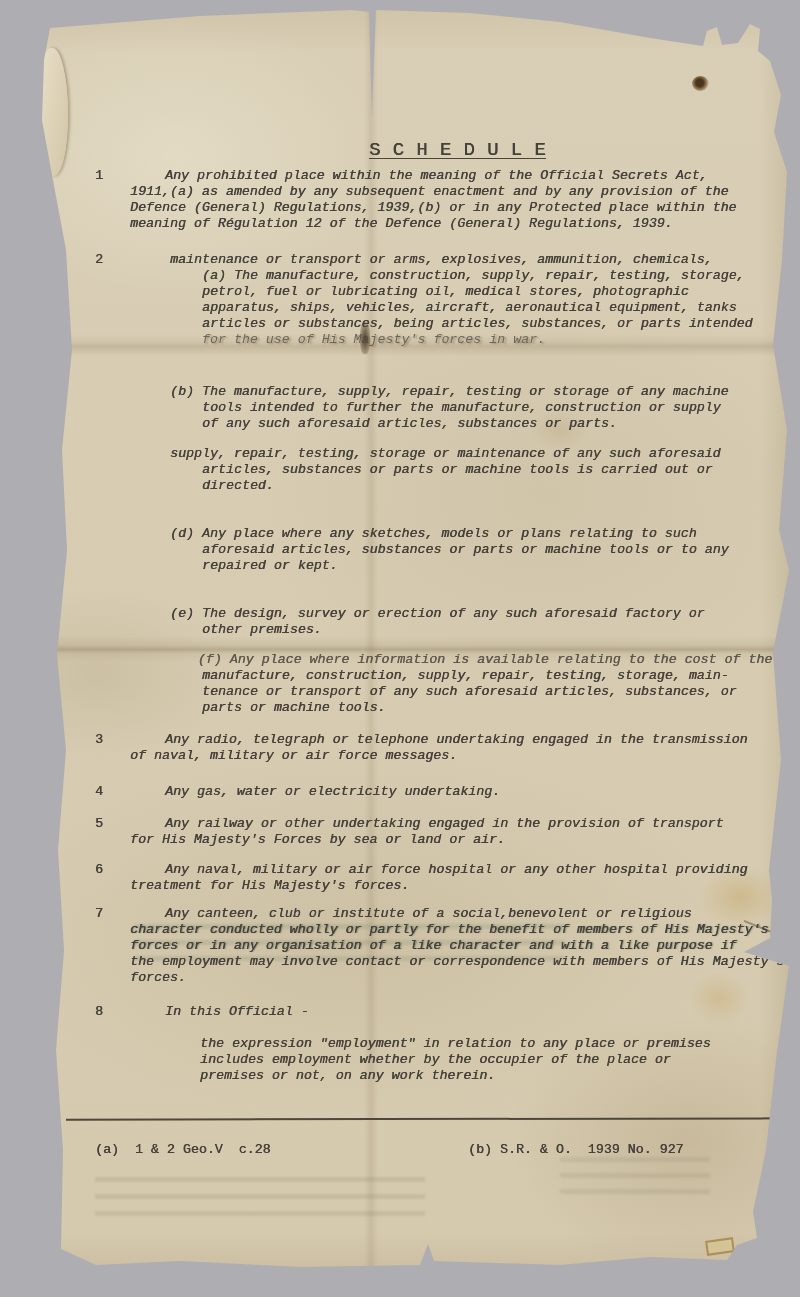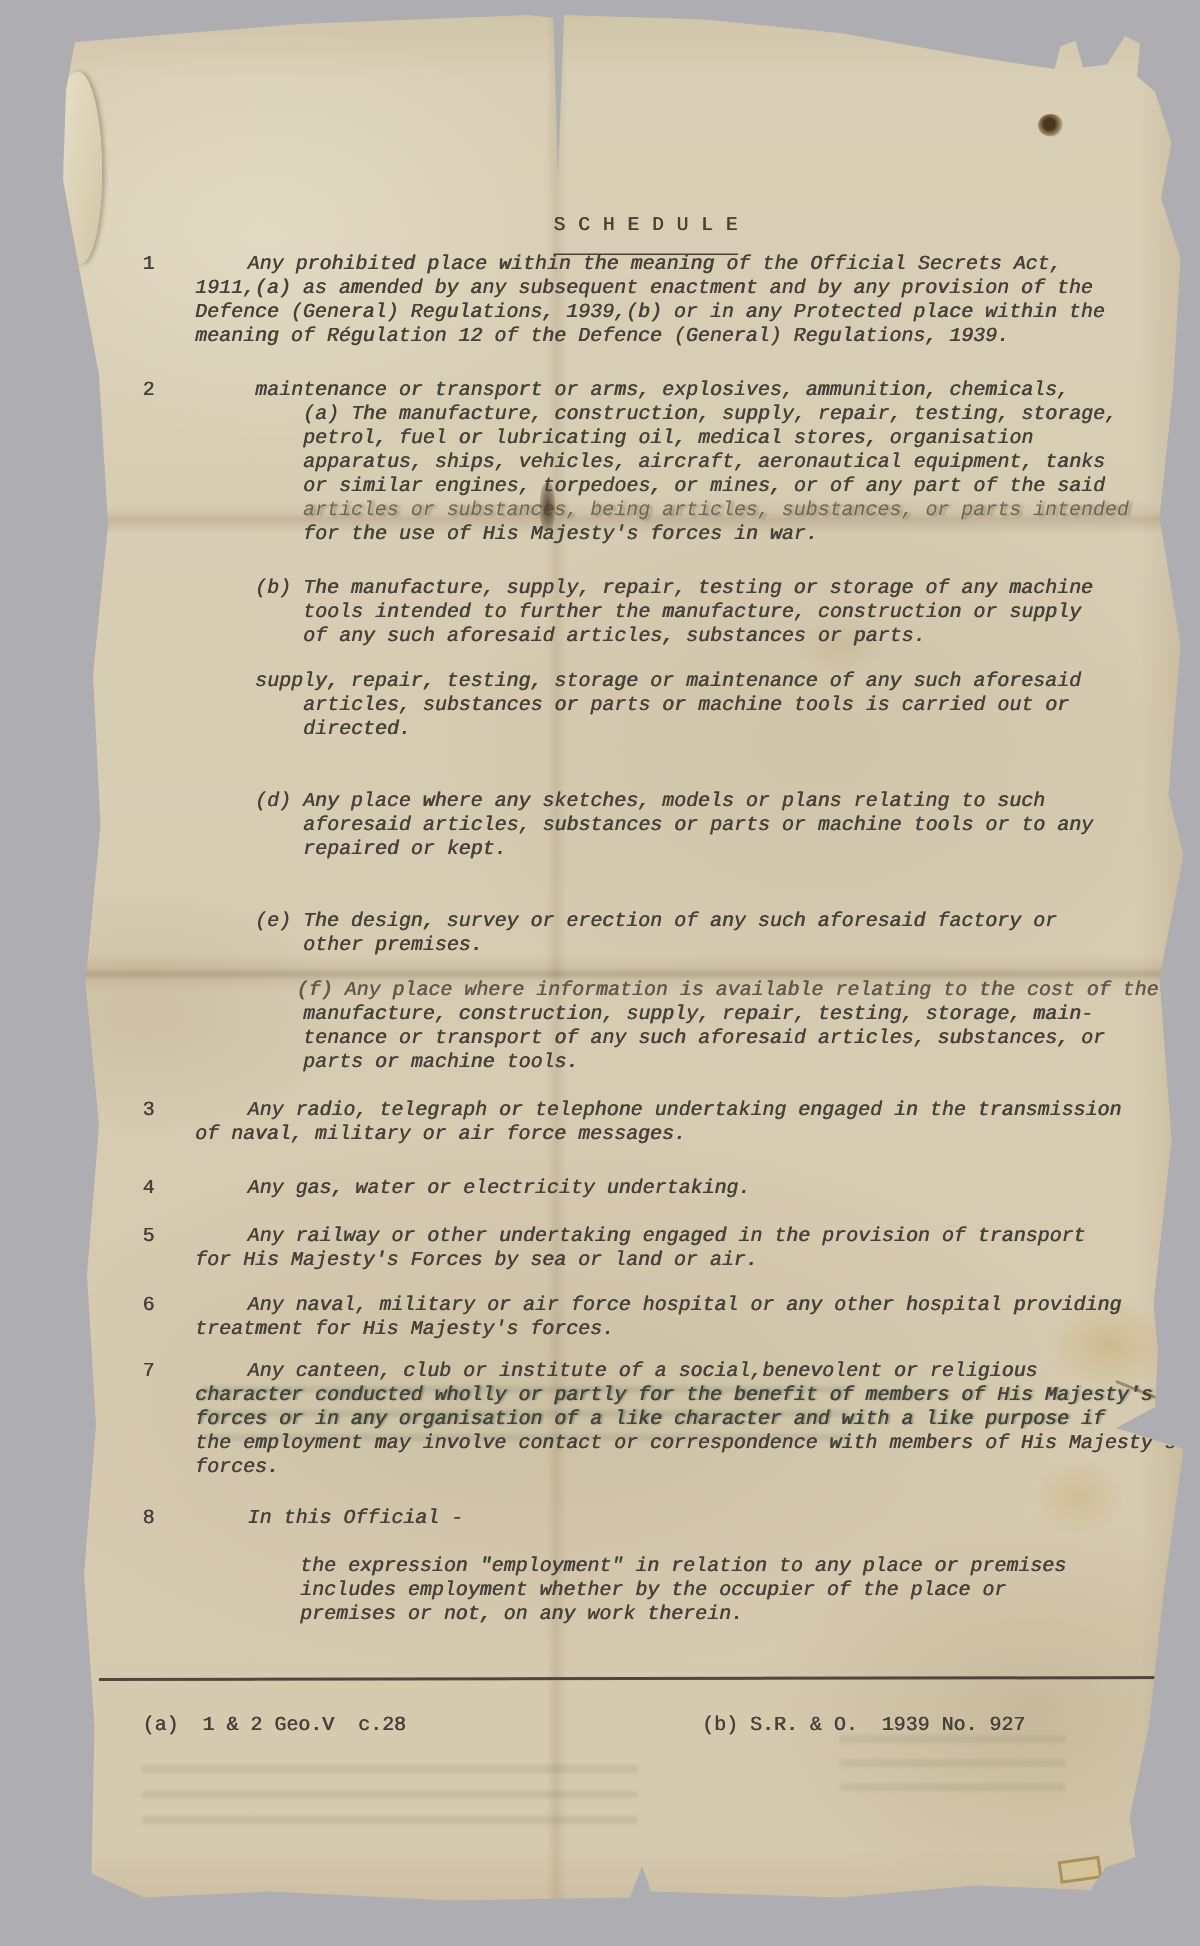--- a/index.html
+++ b/index.html
@@ -79,22 +79,22 @@
   .fold-line-tr{position:absolute;left:744px;top:58px;width:72px;height:2px;
     background:rgba(140,115,70,.40);transform:rotate(58deg);}
   .fold-rect{position:absolute;left:706px;top:1239px;width:24px;height:11px;
     border:2px solid rgba(150,115,55,.65);background:rgba(214,196,146,.7);transform:rotate(-8deg);}
 
   
   .content{position:absolute;inset:0;color:#46413a;font-size:13.3px;line-height:16px;}
   .ln{white-space:pre;text-shadow:.4px 0 0 currentColor;font-style:italic;}
   .doc-title{
     position:absolute;top:142px;left:369px;
-    font-size:13px;letter-spacing:.4px;white-space:pre;
-    border-bottom:1.6px solid rgba(60,52,42,.9);padding-bottom:11px;
+    font-size:19px;letter-spacing:.4px;white-space:pre;
+    border-bottom:1.6px solid rgba(60,52,42,.9);padding-bottom:0;
     text-shadow:.4px 0 0 currentColor;
   }
   .num{position:absolute;left:95px;width:40px;text-shadow:.4px 0 0 currentColor;}
   .n1{top:168px}.n2{top:252px}.n3{top:732px}.n4{top:784px}
   .n5{top:816px}.n6{top:862px}.n7{top:906px}.n8{top:1004px}
   .para{position:absolute;}
   .para-indent{left:130px;right:0;}
   .para-indent .ln:first-child{margin-left:35px;}
   .para-hang{left:202px;right:0;}
   .para-hang .ln:first-child{margin-left:-32px;}
@@ -143,23 +143,22 @@
           <div class="ln">Any prohibited place within the meaning of the Official Secrets Act,</div>
           <div class="ln">1911,(a) as amended by any subsequent enactment and by any provision of the</div>
           <div class="ln">Defence (General) Regulations, 1939,(b) or in any Protected place within the</div>
           <div class="ln">meaning of Régulation 12 of the Defence (General) Regulations, 1939.</div>
         </div>
 
       <span class="num n2">2</span>
       <div class="para para-hang p2a">
           <div class="ln">maintenance or transport or arms, explosives, ammunition, chemicals,</div>
           <div class="ln">(a) The manufacture, construction, supply, repair, testing, storage,</div>
-          <div class="ln">petrol, fuel or lubricating oil, medical stores, organisation</div>
+          <div class="ln">petrol, fuel or lubricating oil, medical stores, photographic</div>
           <div class="ln">apparatus, ships, vehicles, aircraft, aeronautical equipment, tanks</div>
-          <div class="ln">or similar engines, torpedoes, or mines, or of any part of the said</div>
           <div class="ln">articles or substances, being articles, substances, or parts intended</div>
           <div class="ln">for the use of His Majesty's forces in war.</div>
         </div>
       <div class="para para-hang p2b">
           <div class="ln">(b) The manufacture, supply, repair, testing or storage of any machine</div>
           <div class="ln">tools intended to further the manufacture, construction or supply</div>
           <div class="ln">of any such aforesaid articles, substances or parts.</div>
         </div>
       <div class="para para-hang p2c">
           <div class="ln">supply, repair, testing, storage or maintenance of any such aforesaid</div>

